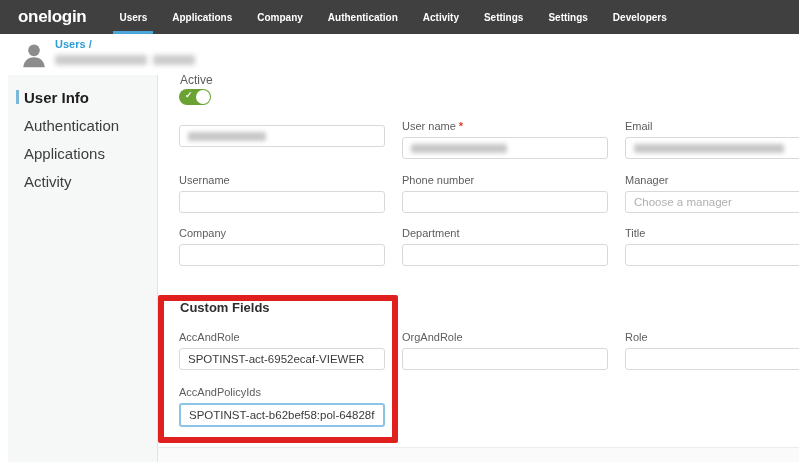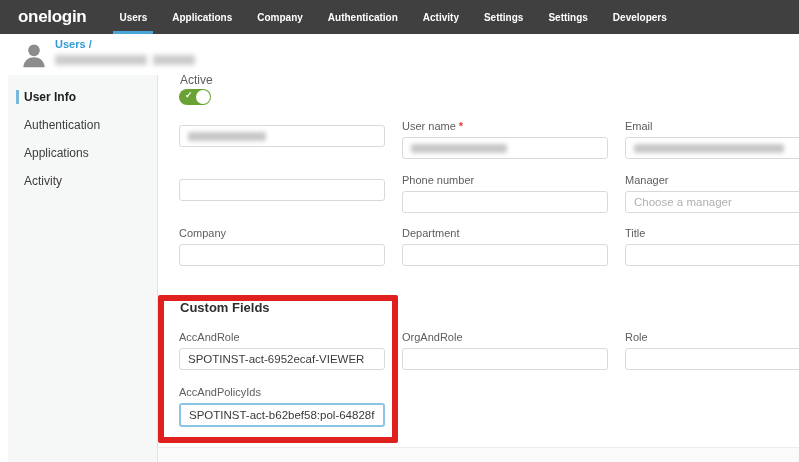--- a/index.html
+++ b/index.html
@@ -23,21 +23,21 @@
                 color:#2f9bd5; text-decoration:none; }
   .crumb-blob1 { position:absolute; left:55px; top:55px; width:92px; height:10px;
                  background:#cbcbcb; border-radius:2px; filter:blur(2.5px); }
   .crumb-blob2 { position:absolute; left:153px; top:55px; width:42px; height:10px;
                  background:#cbcbcb; border-radius:2px; filter:blur(2.5px); }
 
   
   .sidebar { position:absolute; left:8px; top:75px; width:150px; height:387px;
              background:#f6f7f7; border-right:1px solid #e3e3e3; padding-top:8px; }
   .side-item { position:relative; height:28px; display:flex; align-items:center;
-               padding-left:16px; font-size:12px; color:#3d3d3d; cursor:pointer; }
+               padding-left:16px; font-size:15px; color:#3d3d3d; cursor:pointer; }
   .side-item.active { font-weight:bold; color:#1e1e1e; }
   .side-item.active::before { content:""; position:absolute; left:8px; top:7px; width:3px;
                height:14px; background:#7ab7d9; }
 
   
   .main-bg { position:absolute; left:158px; top:75px; width:641px; height:372px; background:#fff; }
   .bottom-strip { position:absolute; left:158px; top:447px; width:641px; height:15px;
                   background:#fafafa; border-top:1px solid #ececec; }
 
   .active-label { position:absolute; left:180px; top:73px; font-size:12px; color:#5d5d5d; }
@@ -119,20 +119,21 @@
       </div>
   </div>
   <div class="fg" style="left:625px; top:120px;">
     <label>Email</label>
     <div class="fake-tb">
         <span class="blob" style="width:150px"></span>
       </div>
   </div>
 
   <div class="fg" style="left:179px; top:174px;">
+    <label>Username</label>
     <input class="tb" type="text" value="" style="">
   </div>
   <div class="fg" style="left:402px; top:174px;">
     <label>Phone number</label>
     <input class="tb" type="text" value="" style="">
   </div>
   <div class="fg" style="left:625px; top:174px;">
     <label>Manager</label>
     <input class="tb" type="text" placeholder="Choose a manager" style="">
   </div>

